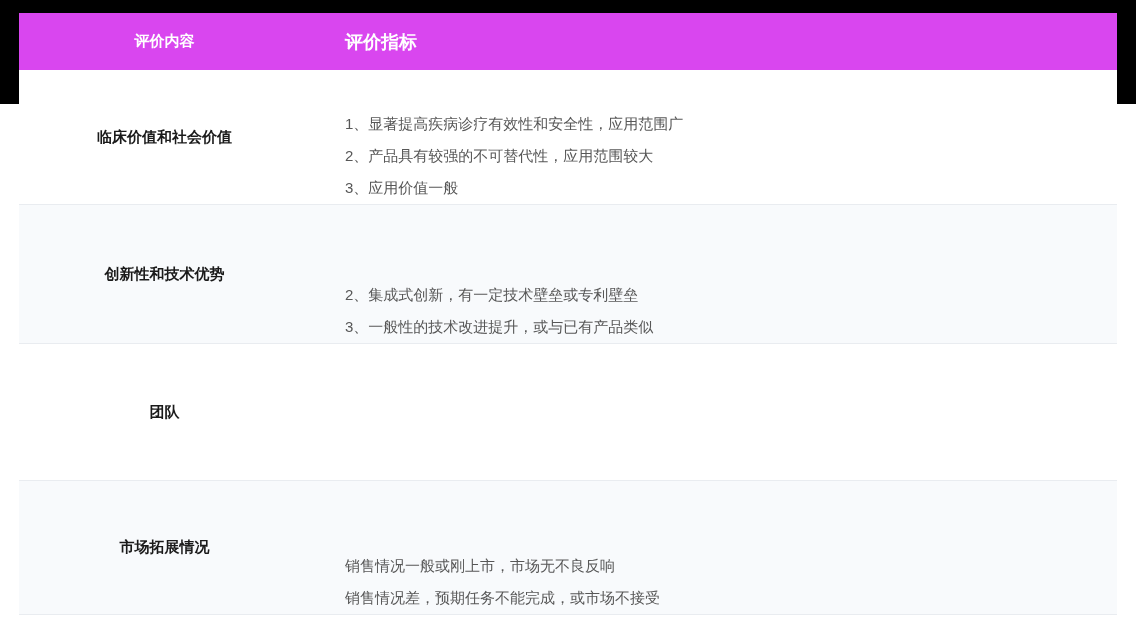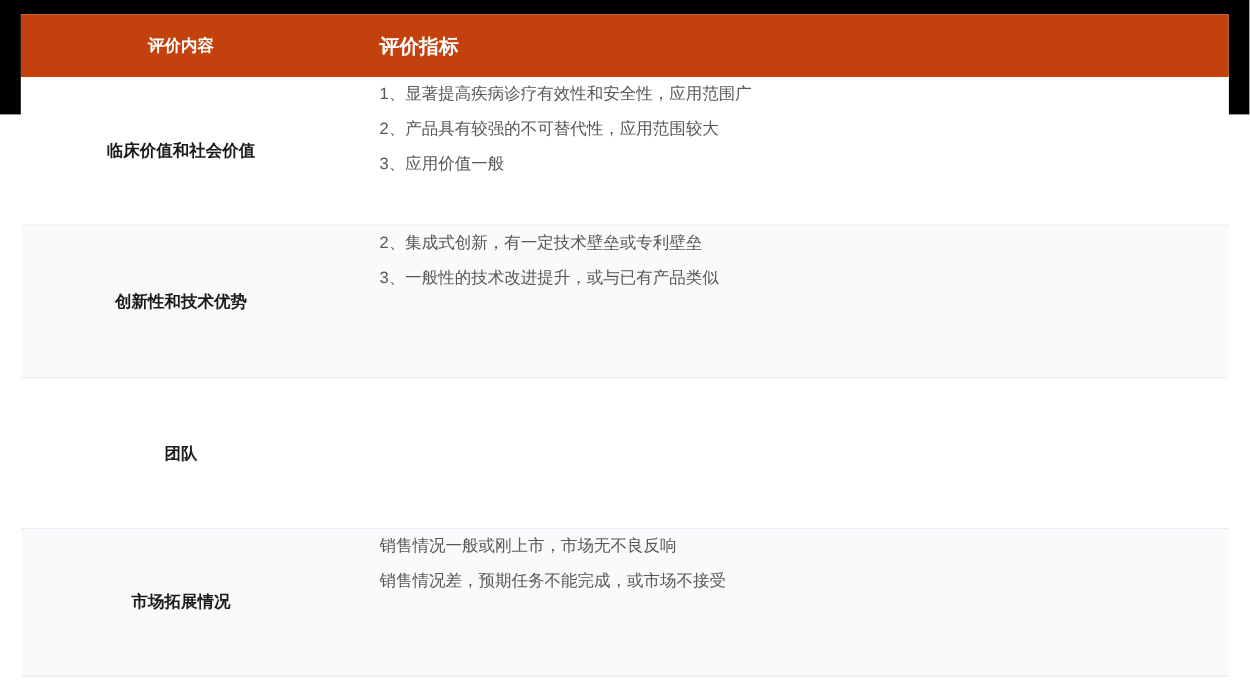--- a/index.html
+++ b/index.html
@@ -18,21 +18,21 @@
   }
 
   .eval-table {
     position: absolute; left: 19px; top: 13px;
     width: 1098px; z-index: 1;
     background: #ffffff;
   }
 
   .thead {
     display: flex; align-items: center;
-    height: 57px; background: #c2410c;
+    height: 57px; background: #d946ef;
   }
   .thead .th-content {
     width: 291px; text-align: center;
     color: #ffffff; font-size: 15px; font-weight: bold;
   }
   .thead .th-indicator {
     flex: 1; padding-left: 35px; text-align: left;
     color: #ffffff; font-size: 18px; font-weight: bold;
   }
 
@@ -47,21 +47,21 @@
   .trow:nth-child(3) { height: 137px; }
   .trow:nth-child(4) { height: 134px; }
 
   .td-content {
     width: 291px;
     display: flex; align-items: center; justify-content: center;
     font-size: 15px; font-weight: bold; color: #1a1a1a;
   }
   .td-indicators {
     flex: 1; padding-left: 35px;
-    display: flex; flex-direction: column; justify-content: flex-start;
+    display: flex; flex-direction: column; justify-content: flex-end;
   }
   .indicator-line {
     font-size: 15px; color: #575757;
     line-height: 32px; white-space: nowrap;
   }
 </style>
 </head>
 <body>
 
 <div class="page">

